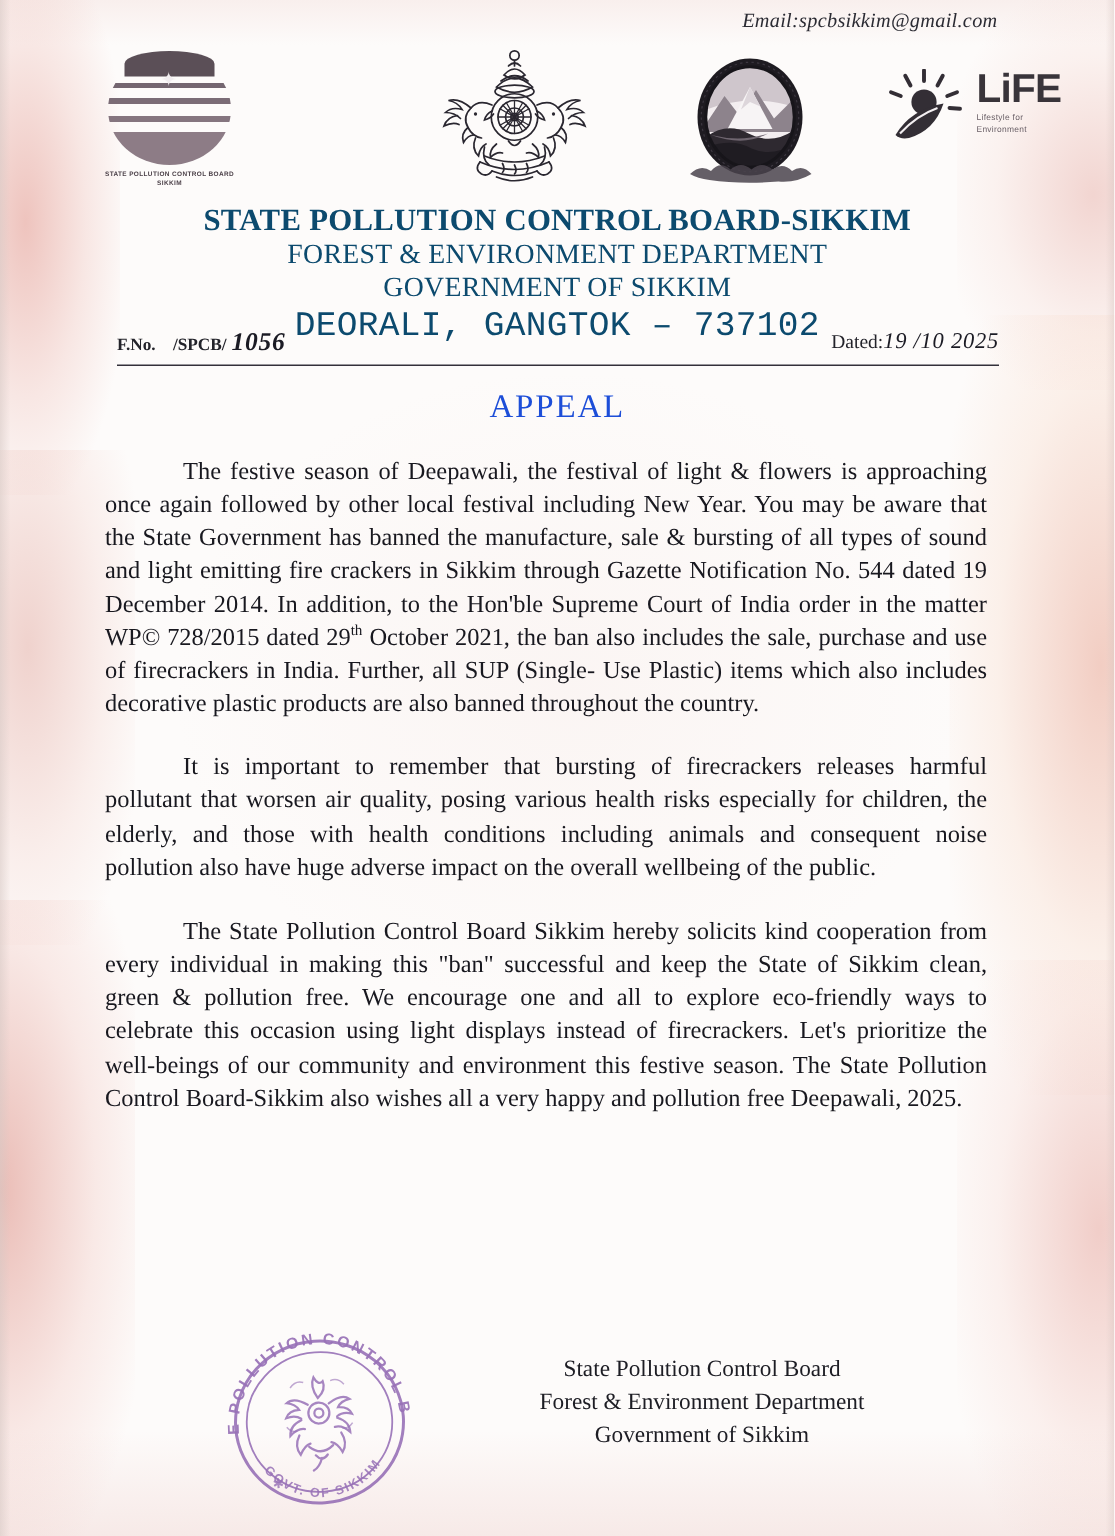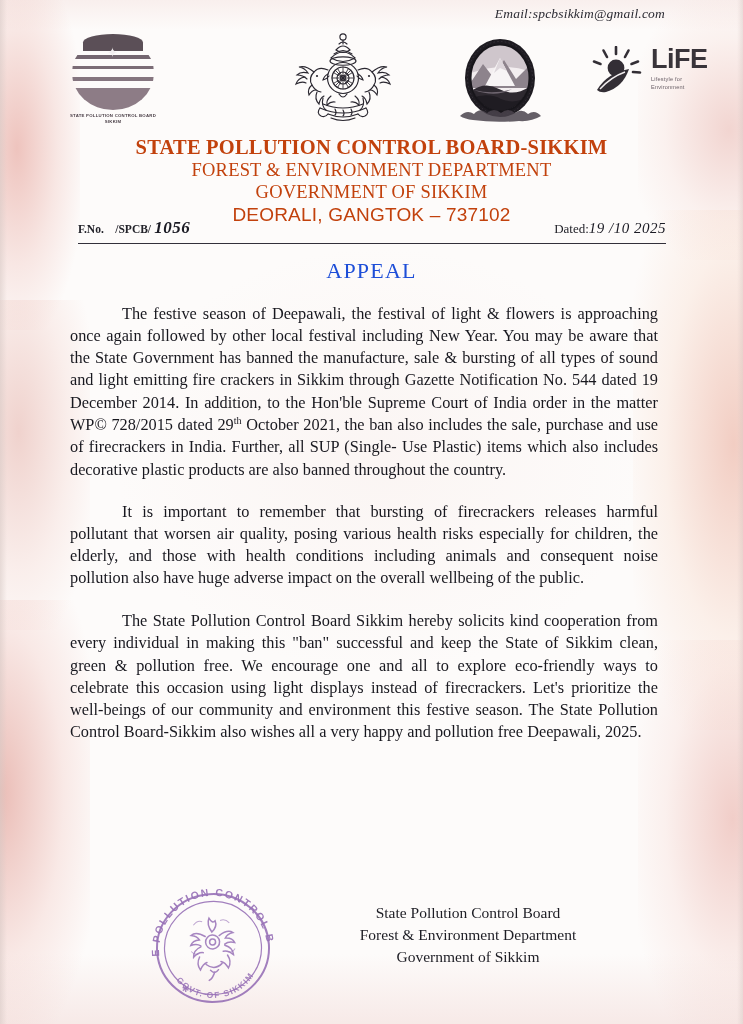--- a/index.html
+++ b/index.html
@@ -179,43 +179,43 @@
     margin-top: 2px;
   }
 
   
   .heading {
     position: absolute;
     top: 136px;
     left: 0;
     width: 743px;
     text-align: center;
-    color: #c2410c;
+    color: #0c4a6e;
   }
   .h-org {
     font-family: "Liberation Serif", serif;
     font-size: 20.5px;
     font-weight: bold;
     letter-spacing: 0.2px;
   }
   .h-dept {
     font-family: "Liberation Serif", serif;
     font-size: 18.5px;
     margin-top: 1px;
     letter-spacing: 0.2px;
   }
   .h-gov {
     font-family: "Liberation Serif", serif;
     font-size: 18.5px;
     margin-top: 1px;
     letter-spacing: 0.2px;
   }
   .h-addr {
-    font-family: Liberation Sans, sans-serif;
-    font-size: 19px;
+    font-family: Liberation Mono, monospace;
+    font-size: 23px;
     margin-top: 1px;
     letter-spacing: 0.2px;
   }
 
   
   .refline {
     position: absolute;
     top: 218px;
     left: 78px;
     width: 588px;

